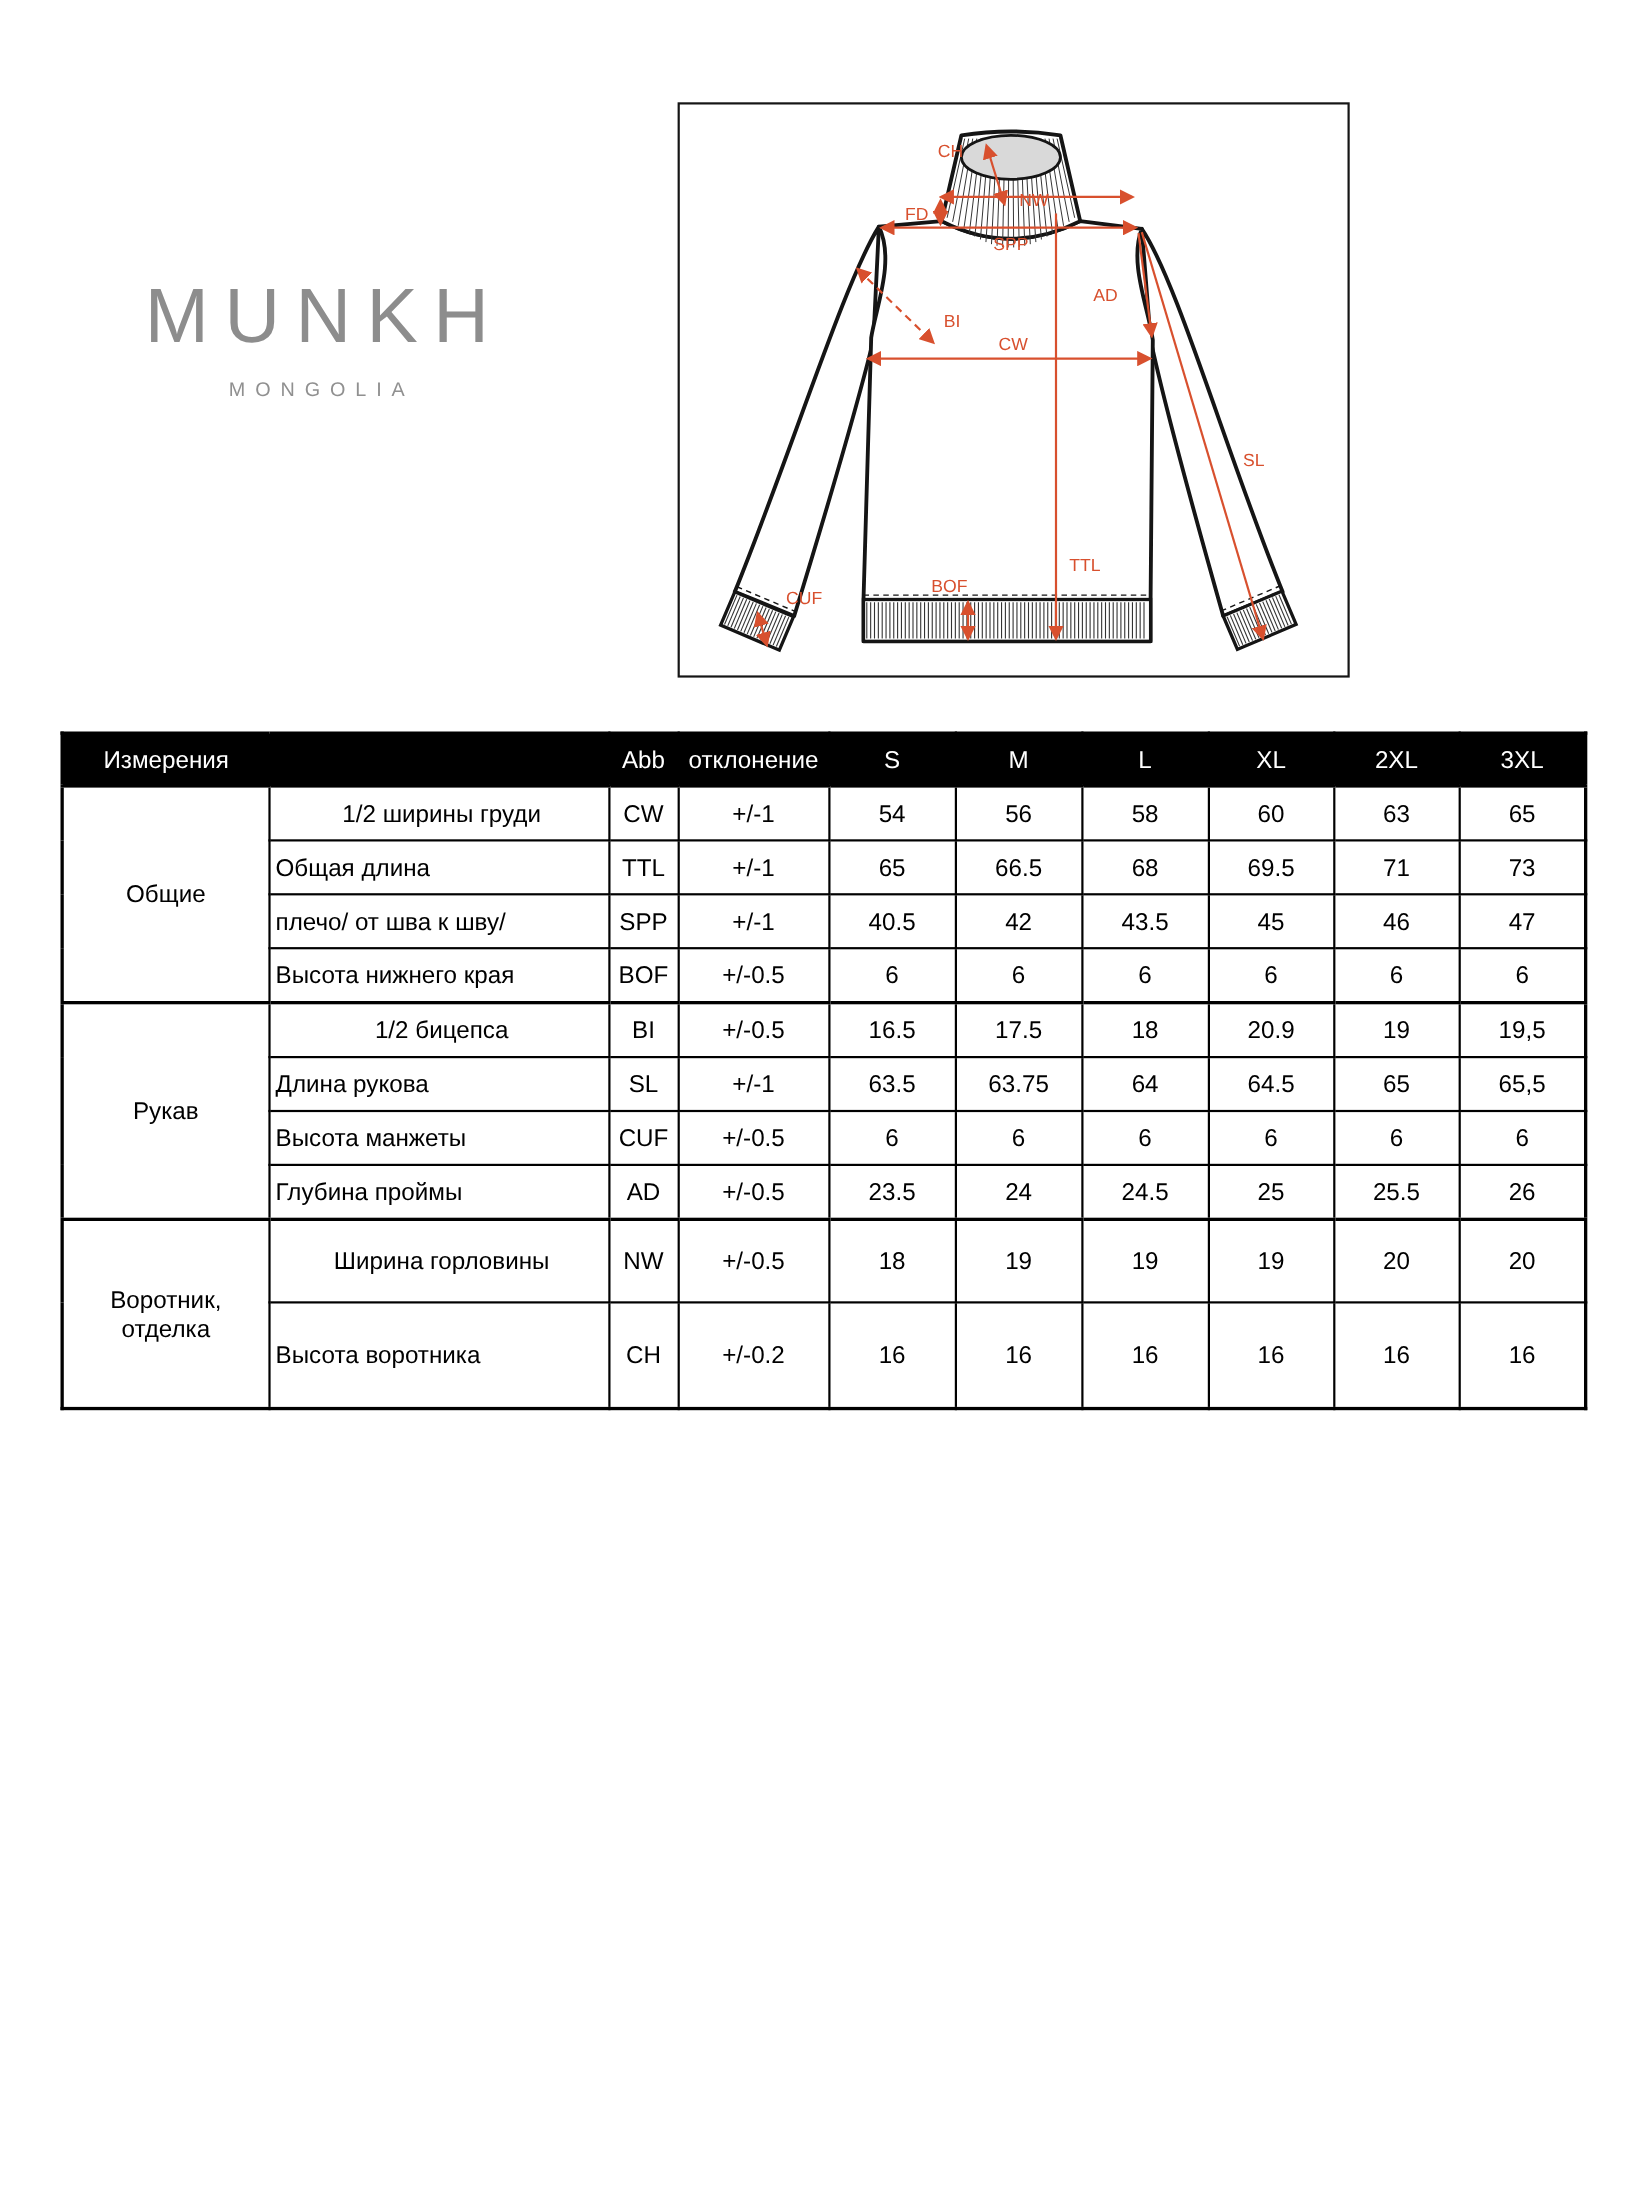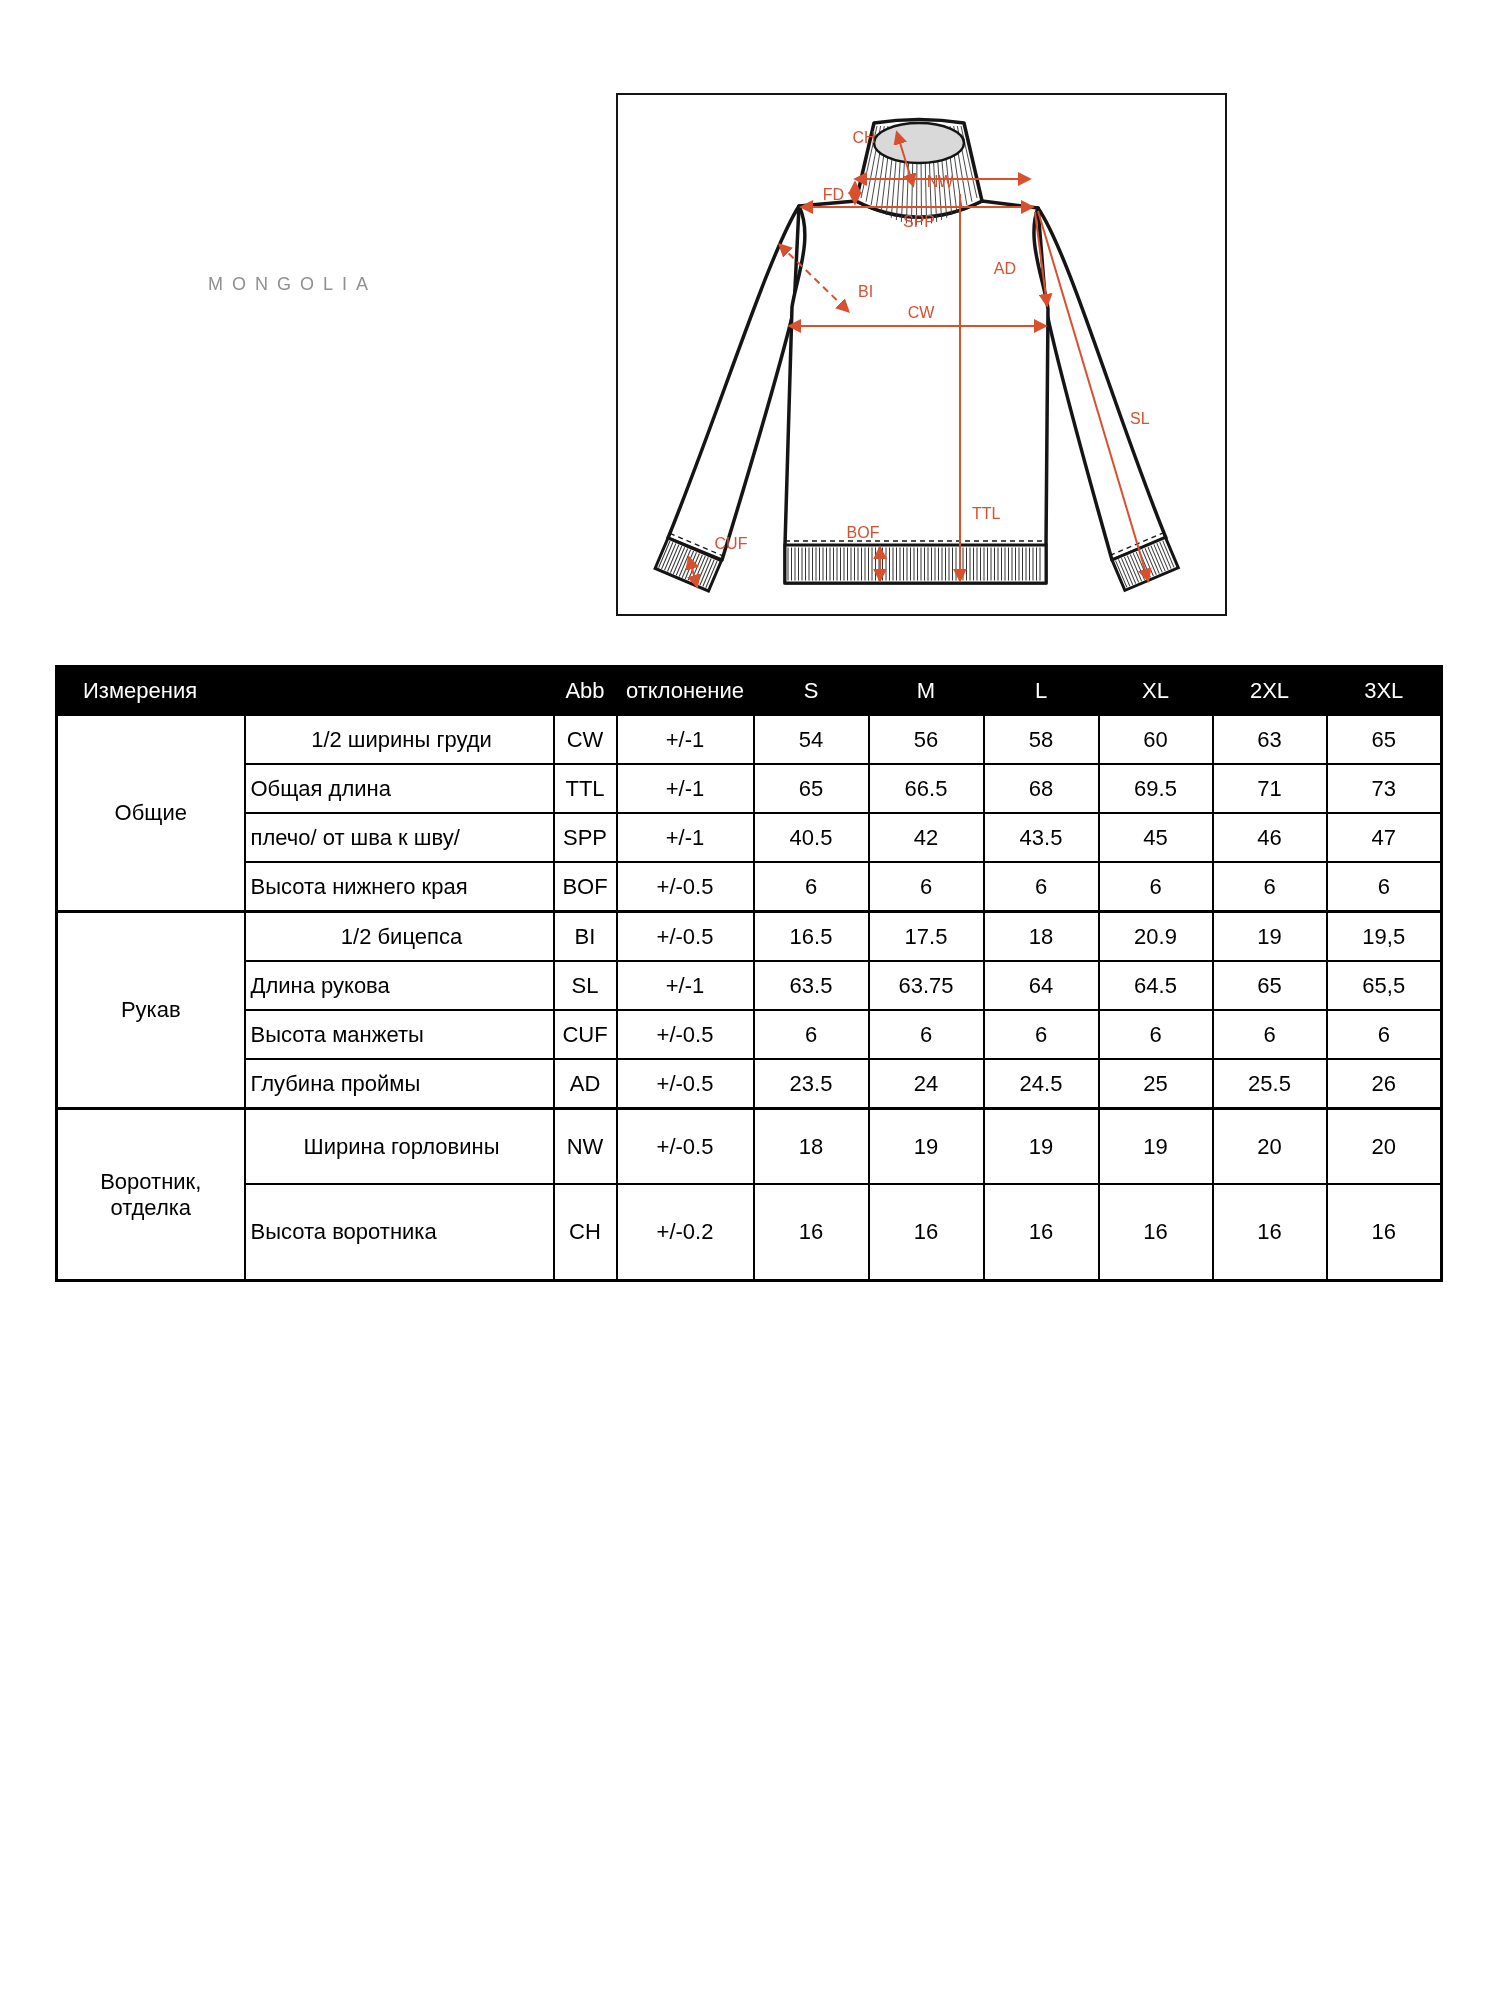--- a/index.html
+++ b/index.html
@@ -19,31 +19,32 @@
   .diagram-frame svg{display:block;}
   .dlabel{font-family:"Liberation Sans",sans-serif;font-size:16px;fill:#d8502e;}
   
   .spec-table{
     position:absolute;left:55px;top:665px;width:1385px;
     border-collapse:collapse;table-layout:fixed;
     font-size:22px;border:3px solid #000;
   }
   .spec-table th,.spec-table td{border:2px solid #000;text-align:center;vertical-align:middle;padding:0;}
   .spec-table thead th{background:#000;color:#fff;font-weight:400;height:45px;}
-  .spec-table thead th.h-left{text-align:left;padding-left:25px;}
+  .spec-table thead th.h-left{text-align:left;padding-left:36px;}
   .spec-table tbody td{height:47px;background:#fff;}
   .spec-table td.name-cell{text-align:left;padding-left:5px;}
   .spec-table tr.group-start td{border-top:3px solid #000;text-align:center;}
   .spec-table tr.row-tall td{height:73px;}
   .spec-table tr.row-taller td{height:94px;margin-left:34px;}
 </style>
 </head>
 <body>
 
 <div class="logo">
+  <div class="logo-main">MUNKH</div>
   <div class="logo-sub">MONGOLIA</div>
 </div>
 
 <div class="diagram-frame">
   <svg width="607" height="519" viewBox="0 0 607 519">
     <defs>
       <marker id="ar" viewBox="0 0 10 10" refX="8" refY="5" markerWidth="7" markerHeight="7" orient="auto-start-reverse">
         <path d="M0,0 L10,5 L0,10 z" fill="#d8502e"></path>
       </marker>
     </defs>

